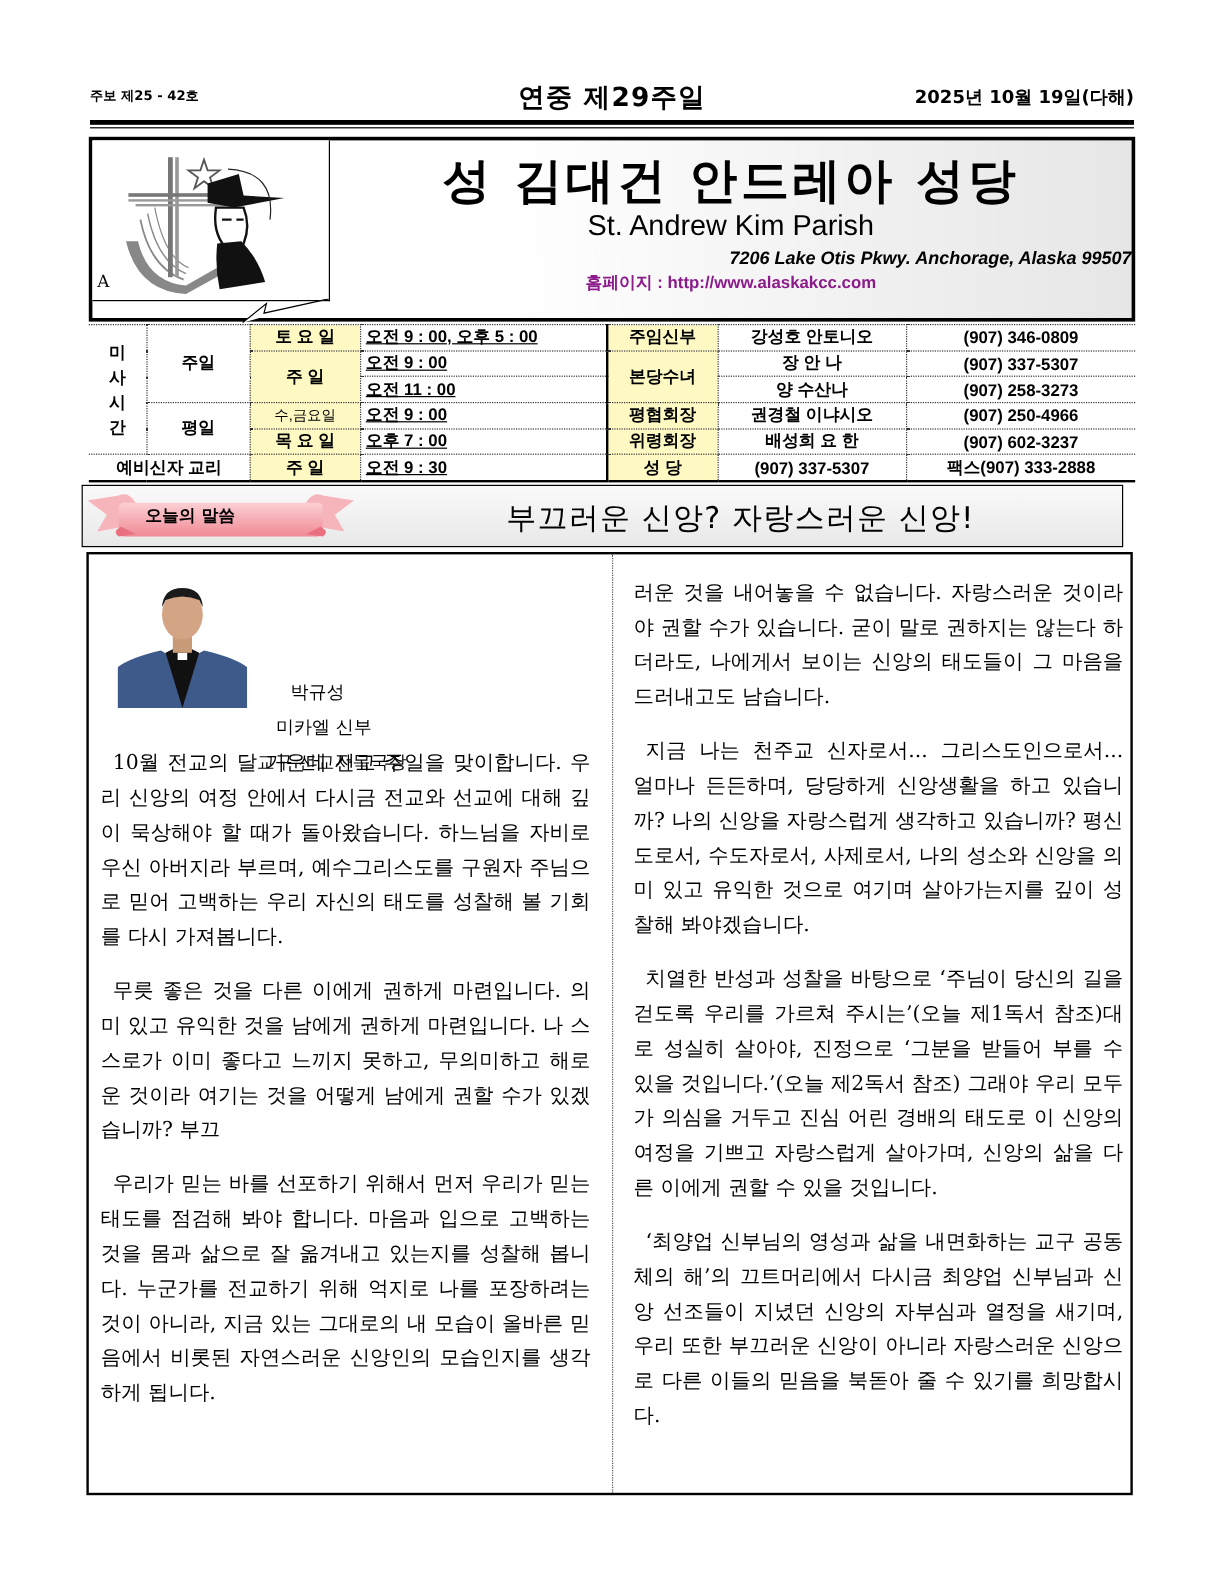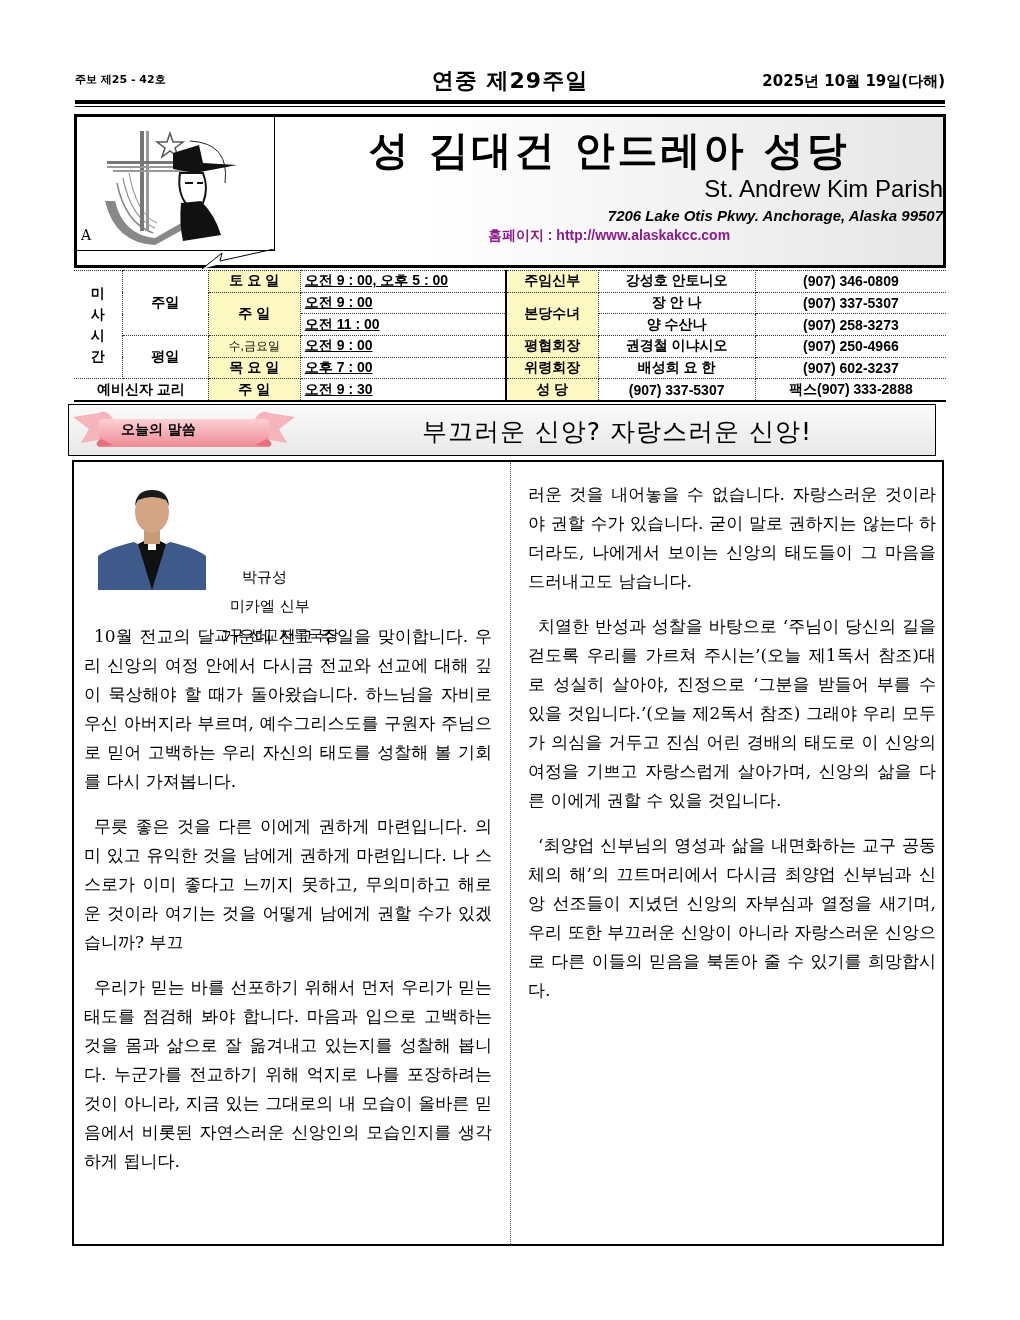--- a/index.html
+++ b/index.html
@@ -15,21 +15,21 @@
   .rule-thin { position: absolute; left: 75px; top: 106px; width: 870px; height: 1px; background: #000; }
 
   
   .banner { position: absolute; left: 74px; top: 114px; width: 872px; height: 154px; border: 3px solid #000;
             background: linear-gradient(to right, #ffffff 0%, #ffffff 40%, #e6e6e6 100%); }
   .logo-box { position: absolute; left: 0; top: 0; width: 198px; height: 134px; border-right: 1px solid #000; border-bottom: 1px solid #000; background:#fff; }
   .logo-box svg { position: absolute; left: 18px; top: 6px; }
   .logo-letter { position: absolute; left: 4px; top: 110px; font-family: "DejaVu Serif", serif; font-size: 14px; }
   .curl { position: absolute; left: 125px; top: 132px; }
   .parish-kr { position: absolute; left: 198px; right: 0; top: 6px; text-align: center; font-size: 40px; font-weight: bold; letter-spacing: 3px; }
-  .parish-en { position: absolute; left: 198px; right: 0; top: 58px; text-align: right; font-family: "Liberation Sans", sans-serif; font-size: 24px; }
+  .parish-en { position: absolute; left: 198px; right: 0; top: 58px; text-align: center; font-family: "Liberation Sans", sans-serif; font-size: 24px; }
   .parish-addr { position: absolute; left: 198px; right: 0; top: 90px; text-align: right; font-family: "Liberation Sans", sans-serif; font-size: 15px; font-style: italic; font-weight: bold; }
   .parish-web { position: absolute; left: 198px; right: 0; top: 110px; text-align: center; font-family: "Liberation Sans", sans-serif; font-size: 14px; font-weight: bold; color: #8b1a8b; }
 
   
   .sched { position: absolute; left: 74px; top: 270px; width: 872px; border-collapse: collapse; font-family: "Liberation Sans", sans-serif; font-weight: bold; font-size: 14px; }
   .sched td { height: 21.7px; border: 1px dotted #333; padding: 0 4px; white-space: nowrap; }
   .sched tr:last-child td { border-bottom: 2px solid #000; }
   .sched .shade { background: #fef9c3; text-align: center; }
   .sched .c { text-align: center; }
   .sched .u { text-decoration: underline; }
@@ -207,16 +207,17 @@
         <div>교구 선교사목국장</div>
       </div>
     </div>
     <p>10월 전교의 달 가운데 전교 주일을 맞이합니다. 우리 신앙의 여정 안에서 다시금 전교와 선교에 대해 깊이 묵상해야 할 때가 돌아왔습니다. 하느님을 자비로우신 아버지라 부르며, 예수그리스도를 구원자 주님으로 믿어 고백하는 우리 자신의 태도를 성찰해 볼 기회를 다시 가져봅니다.</p>
     <p>무릇 좋은 것을 다른 이에게 권하게 마련입니다. 의미 있고 유익한 것을 남에게 권하게 마련입니다. 나 스스로가 이미 좋다고 느끼지 못하고, 무의미하고 해로운 것이라 여기는 것을 어떻게 남에게 권할 수가 있겠습니까? 부끄</p>
     <p>우리가 믿는 바를 선포하기 위해서 먼저 우리가 믿는 태도를 점검해 봐야 합니다. 마음과 입으로 고백하는 것을 몸과 삶으로 잘 옮겨내고 있는지를 성찰해 봅니다. 누군가를 전교하기 위해 억지로 나를 포장하려는 것이 아니라, 지금 있는 그대로의 내 모습이 올바른 믿음에서 비롯된 자연스러운 신앙인의 모습인지를 생각하게 됩니다.</p>
   </div>
 
   <div class="col col-right">
     <p class="noindent">러운 것을 내어놓을 수 없습니다. 자랑스러운 것이라야 권할 수가 있습니다. 굳이 말로 권하지는 않는다 하더라도, 나에게서 보이는 신앙의 태도들이 그 마음을 드러내고도 남습니다.</p>
+    <p>지금 나는 천주교 신자로서... 그리스도인으로서... 얼마나 든든하며, 당당하게 신앙생활을 하고 있습니까? 나의 신앙을 자랑스럽게 생각하고 있습니까? 평신도로서, 수도자로서, 사제로서, 나의 성소와 신앙을 의미 있고 유익한 것으로 여기며 살아가는지를 깊이 성찰해 봐야겠습니다.</p>
     <p>치열한 반성과 성찰을 바탕으로 ‘주님이 당신의 길을 걷도록 우리를 가르쳐 주시는’(오늘 제1독서 참조)대로 성실히 살아야, 진정으로 ‘그분을 받들어 부를 수 있을 것입니다.’(오늘 제2독서 참조) 그래야 우리 모두가 의심을 거두고 진심 어린 경배의 태도로 이 신앙의 여정을 기쁘고 자랑스럽게 살아가며, 신앙의 삶을 다른 이에게 권할 수 있을 것입니다.</p>
     <p>‘최양업 신부님의 영성과 삶을 내면화하는 교구 공동체의 해’의 끄트머리에서 다시금 최양업 신부님과 신앙 선조들이 지녔던 신앙의 자부심과 열정을 새기며, 우리 또한 부끄러운 신앙이 아니라 자랑스러운 신앙으로 다른 이들의 믿음을 북돋아 줄 수 있기를 희망합시다.</p>
   </div>
 </div>
 
 </body></html>

